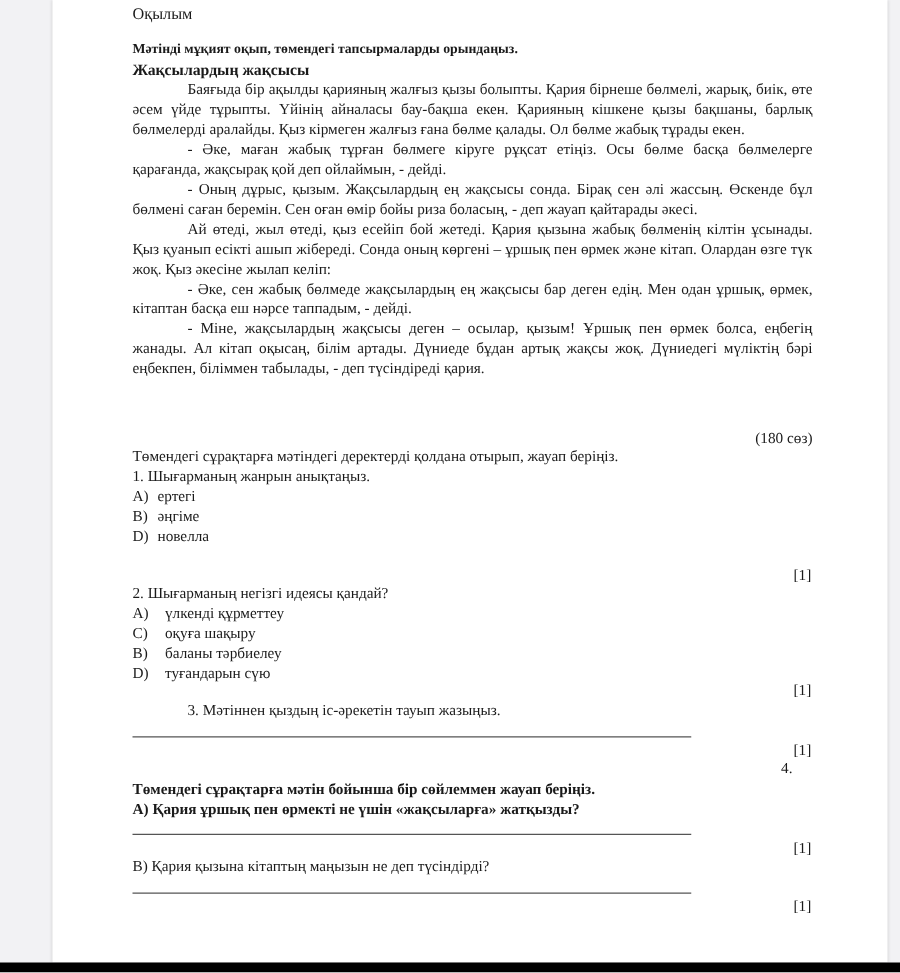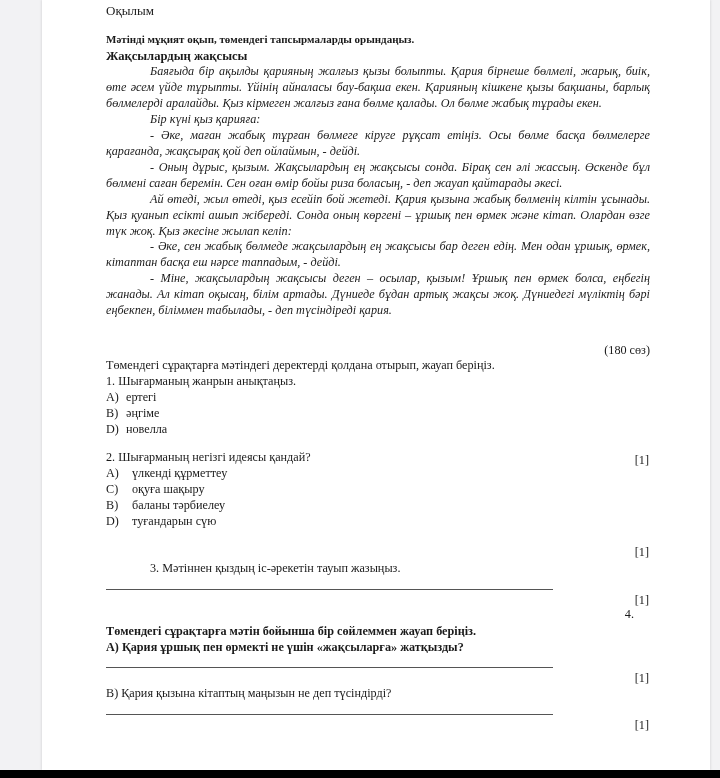--- a/index.html
+++ b/index.html
@@ -13,60 +13,59 @@
     position: absolute; left: 42px; top: 0; width: 668px; height: 770px;
     background: #ffffff;
     box-shadow: -1px 0 2px rgba(0,0,0,0.08), 1px 0 2px rgba(0,0,0,0.08);
   }
   .bottom-bar { position: absolute; left: 0; top: 770px; width: 720px; height: 8px; background: #000; }
   .abs { position: absolute; }
   .section-title { left: 106px; top: 3px; font-weight: normal; font-size: 13px; }
   .instruction { left: 106px; top: 33px; font-weight: bold; font-size: 11px; }
   .story-title { left: 106px; width: 544px; top: 49px; font-weight: bold; font-size: 12.6px; }
   .story { left: 106px; top: 64px; width: 544px; }
-  .story p { margin: 0; text-align: justify; text-indent: 44px; line-height: 15.95px; font-size: 12.2px; font-style: italic; }
+  .story p { margin: 0; text-align: justify; text-indent: 44px; line-height: 15.95px; font-size: 12.2px; }
   .wordcount { right: 70px; top: 343px; font-size: 12.2px; }
   .q-block { left: 106px; width: 544px; font-size: 12.2px; line-height: 15.9px; }
   .q-block div { white-space: nowrap; }
   .mark { right: 71px; font-size: 12.2px; }
   .answer-line { left: 106px; width: 447px; height: 0; border-top: 1px solid #555; }
   .opt-label { display: inline-block; width: 20px; }
   .opt-label2 { display: inline-block; width: 26px; }
 </style>
 </head>
 <body>
 
 <div class="page"></div>
 
 <div class="abs section-title">Оқылым</div>
 <div class="abs instruction">Мәтінді мұқият оқып, төмендегі тапсырмаларды орындаңыз.</div>
 <div class="abs story-title">Жақсылардың жақсысы</div>
 
 <div class="abs story">
   <p>Баяғыда бір ақылды қарияның жалғыз қызы болыпты. Қария бірнеше бөлмелі, жарық, биік, өте әсем үйде тұрыпты. Үйінің айналасы бау-бақша екен. Қарияның кішкене қызы бақшаны, барлық бөлмелерді аралайды. Қыз кірмеген жалғыз ғана бөлме қалады. Ол бөлме жабық тұрады екен.</p>
-  <p>Бір күні қыз қарияға:</p>
   <p>- Әке, маған жабық тұрған бөлмеге кіруге рұқсат етіңіз. Осы бөлме басқа бөлмелерге қарағанда, жақсырақ қой деп ойлаймын, - дейді.</p>
   <p>- Оның дұрыс, қызым. Жақсылардың ең жақсысы сонда. Бірақ сен әлі жассың. Өскенде бұл бөлмені саған беремін. Сен оған өмір бойы риза боласың, - деп жауап қайтарады әкесі.</p>
   <p>Ай өтеді, жыл өтеді, қыз есейіп бой жетеді. Қария қызына жабық бөлменің кілтін ұсынады. Қыз қуанып есікті ашып жібереді. Сонда оның көргені – ұршық пен өрмек және кітап. Олардан өзге түк жоқ. Қыз әкесіне жылап келіп:</p>
   <p>- Әке, сен жабық бөлмеде жақсылардың ең жақсысы бар деген едің. Мен одан ұршық, өрмек, кітаптан басқа еш нәрсе таппадым, - дейді.</p>
   <p>- Міне, жақсылардың жақсысы деген – осылар, қызым! Ұршық пен өрмек болса, еңбегің жанады. Ал кітап оқысаң, білім артады. Дүниеде бұдан артық жақсы жоқ. Дүниедегі мүліктің бәрі еңбекпен, біліммен табылады, - деп түсіндіреді қария.</p>
 </div>
 
 <div class="abs wordcount">(180 сөз)</div>
 
 <div class="abs q-block" style="top:358px;">
   <div>Төмендегі сұрақтарға мәтіндегі деректерді қолдана отырып, жауап беріңіз.</div>
   <div>1.  Шығарманың жанрын анықтаңыз.</div>
   <div><span class="opt-label">A)</span><span>ертегі</span></div>
   <div><span class="opt-label">B)</span><span>әңгіме</span></div>
   <div><span class="opt-label">D)</span><span>новелла</span></div>
 </div>
 <div class="abs mark" style="top:453px;">[1]</div>
 
-<div class="abs q-block" style="top:450px;">
+<div class="abs q-block" style="top:467px;">
   <div>2.  Шығарманың негізгі идеясы қандай?</div>
   <div><span class="opt-label2">A)</span><span>үлкенді құрметтеу</span></div>
   <div><span class="opt-label2">C)</span><span>оқуға шақыру</span></div>
   <div><span class="opt-label2">B)</span><span>баланы тәрбиелеу</span></div>
   <div><span class="opt-label2">D)</span><span>туғандарын сүю</span></div>
 </div>
 <div class="abs mark" style="top:545px;">[1]</div>
 
 <div class="abs q-block" style="top:561px;margin-left:44px;">
   <div>3.  Мәтіннен қыздың іс-әрекетін тауып жазыңыз.</div>

